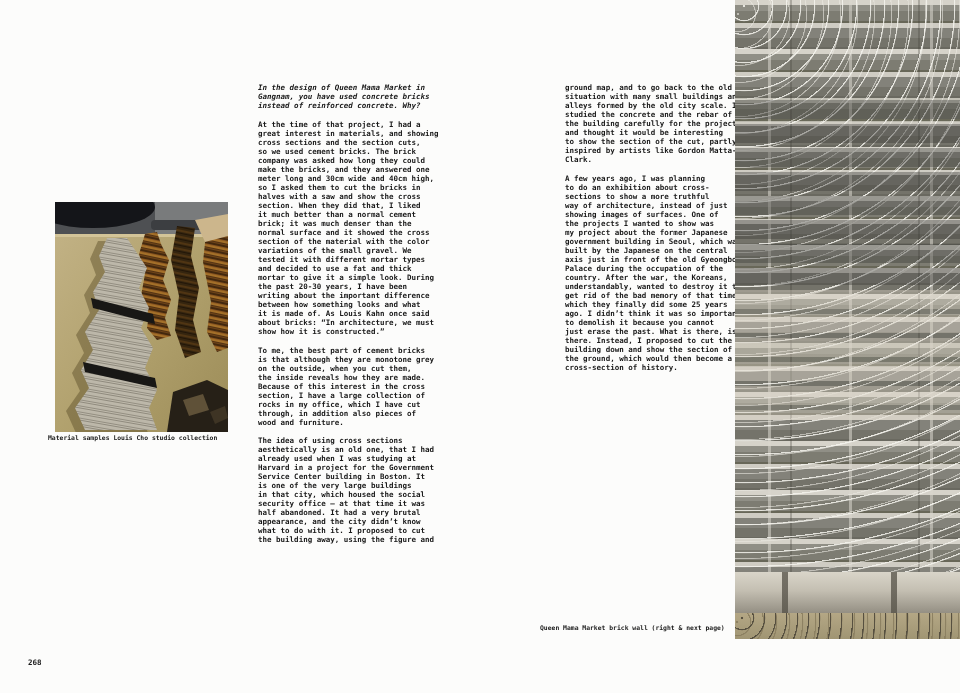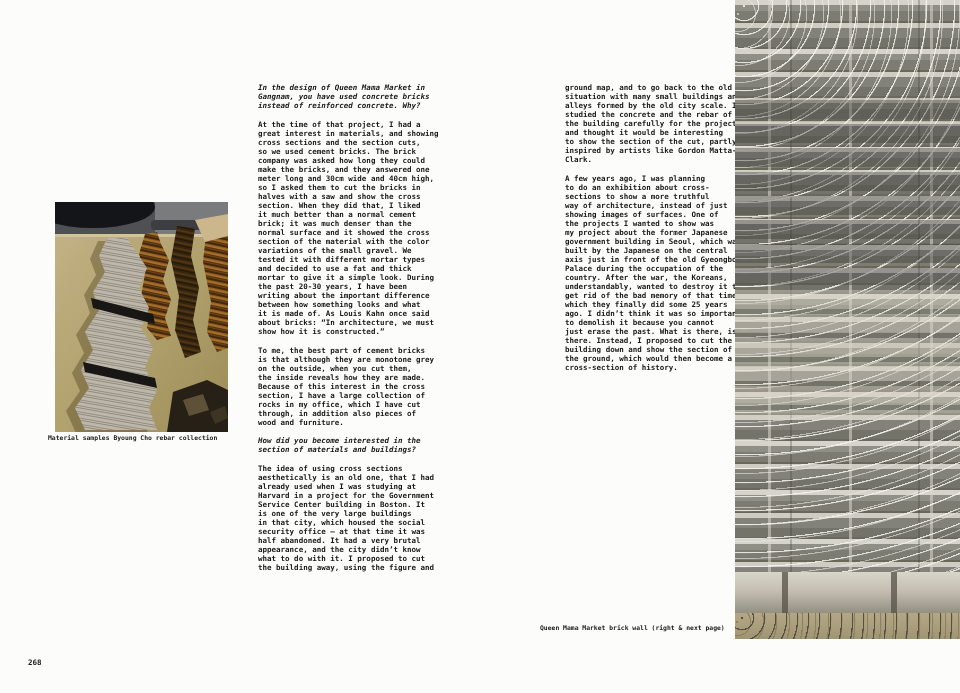--- a/index.html
+++ b/index.html
@@ -121,21 +121,21 @@
 
         <polygon points="36,96 98,112 100,122 38,106" fill="#181715"></polygon>
         <polygon points="28,160 100,176 102,186 30,170" fill="#181715"></polygon>
 
         <polygon points="118,190 152,178 173,188 173,230 112,230" fill="#262017"></polygon>
         <polygon points="128,198 148,192 154,208 134,214" fill="#5f5138"></polygon>
         <polygon points="155,210 170,204 173,216 160,222" fill="#3e3424"></polygon>
       </svg>
     </figure>
 
-    <div id="caption-left" class="caption">Material samples Byoung Cho rebar collection</div>
+    <div id="caption-left" class="caption">Material samples Louis Cho studio collection</div>
 
     <div id="col-1" class="col">
       <p class="question">In the design of Queen Mama Market in
 Gangnam, you have used concrete bricks
 instead of reinforced concrete. Why?</p>
       <p class="answer">At the time of that project, I had a
 great interest in materials, and showing
 cross sections and the section cuts,
 so we used cement bricks. The brick
 company was asked how long they could
@@ -160,22 +160,20 @@
 show how it is constructed.”</p>
       <p class="answer">To me, the best part of cement bricks
 is that although they are monotone grey
 on the outside, when you cut them,
 the inside reveals how they are made.
 Because of this interest in the cross
 section, I have a large collection of
 rocks in my office, which I have cut
 through, in addition also pieces of
 wood and furniture.</p>
-      <p class="question">How did you become interested in the
-section of materials and buildings?</p>
       <p class="answer">The idea of using cross sections
 aesthetically is an old one, that I had
 already used when I was studying at
 Harvard in a project for the Government
 Service Center building in Boston. It
 is one of the very large buildings
 in that city, which housed the social
 security office – at that time it was
 half abandoned. It had a very brutal
 appearance, and the city didn’t know

